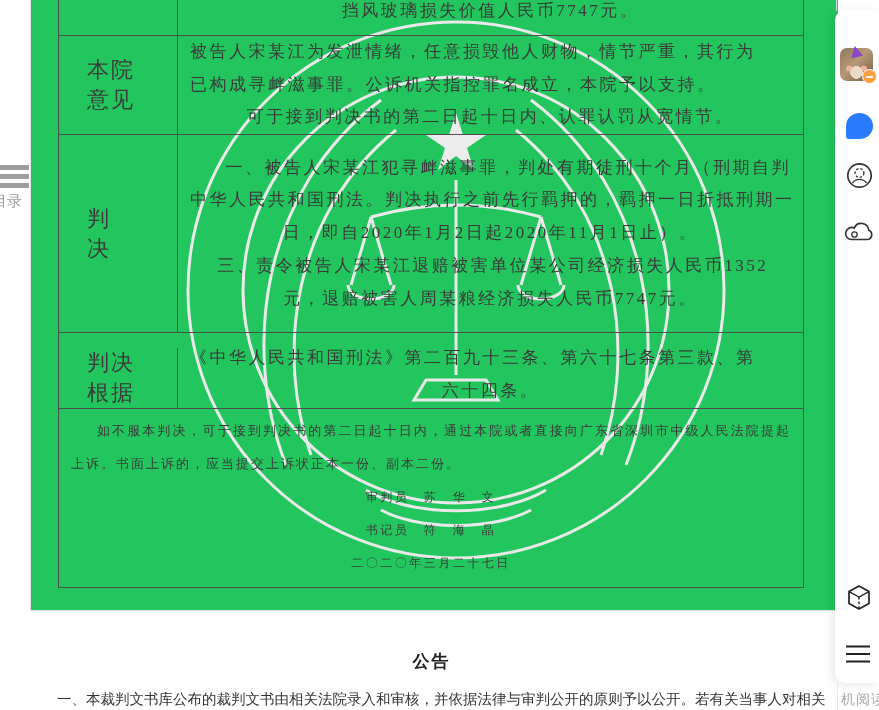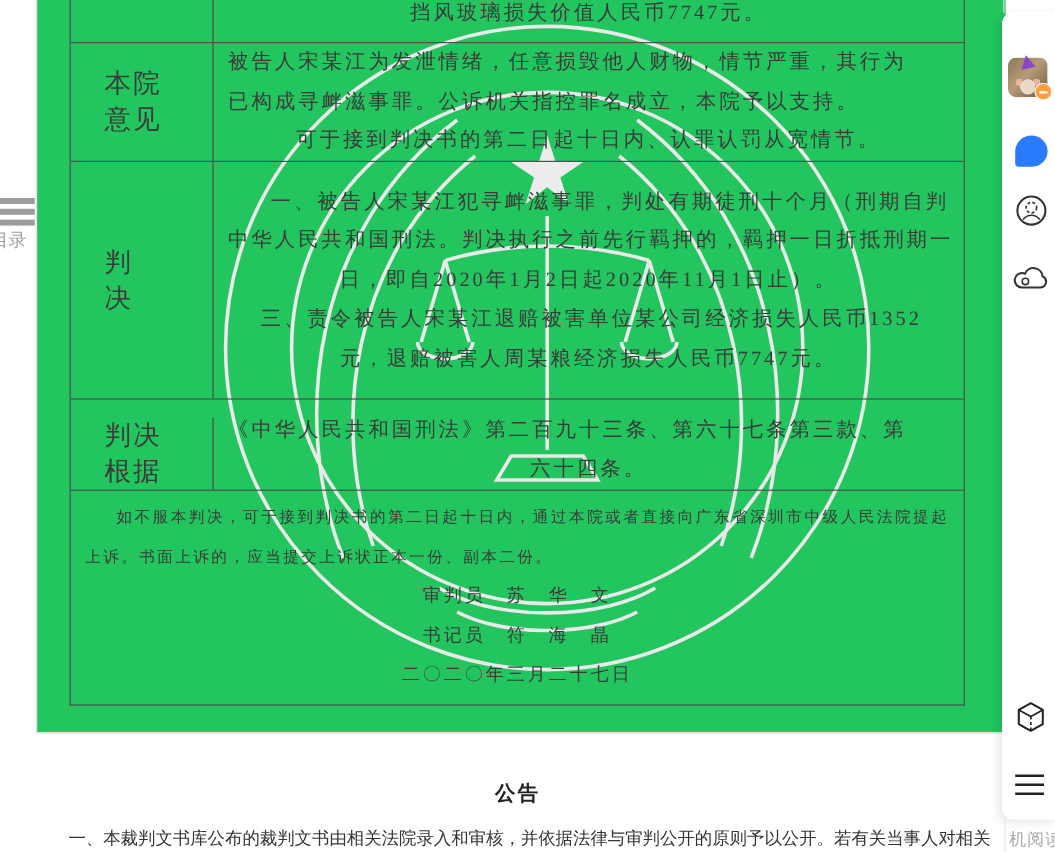--- a/index.html
+++ b/index.html
@@ -23,21 +23,21 @@
          padding:0 12px;overflow:hidden;}
   .ln{height:32.8px;line-height:32.8px;font-size:17px;letter-spacing:2.5px;
       white-space:nowrap;overflow:hidden;}
   .ln.center{text-align:center;}
   .ln.ind2{padding-left:2em;text-align:right;}
   .ln.ind1{padding-left:1.6em;}
   .r0{height:47px;} .r1{height:98px;} .r2{height:197px;} .r3{height:75px;align-items:flex-end;} .r4{height:178px;}
   .tailcell{flex:1;padding:6px 12px;overflow:hidden;}
   .tailpar{font-size:13px;letter-spacing:2px;line-height:32.8px;text-indent:2em;
            text-align:justify;height:66px;overflow:hidden;}
-  .sig{height:32.8px;line-height:32.8px;font-size:15px;letter-spacing:2.5px;text-align:center;}
+  .sig{height:32.8px;line-height:32.8px;font-size:12px;letter-spacing:2.5px;text-align:center;}
 
   
   .ann-title{position:absolute;left:30px;top:650px;width:803px;text-align:center;
              font-size:17px;font-weight:bold;color:#222;letter-spacing:2px;}
   .ann-body{position:absolute;left:57px;top:688px;width:776px;font-size:14.5px;
             line-height:22px;color:#333;}
 
   
   .toc{position:absolute;left:0;top:165px;width:34px;}
   .toc-bar{width:29px;height:5px;background:#9d9d9d;margin-bottom:4px;}

